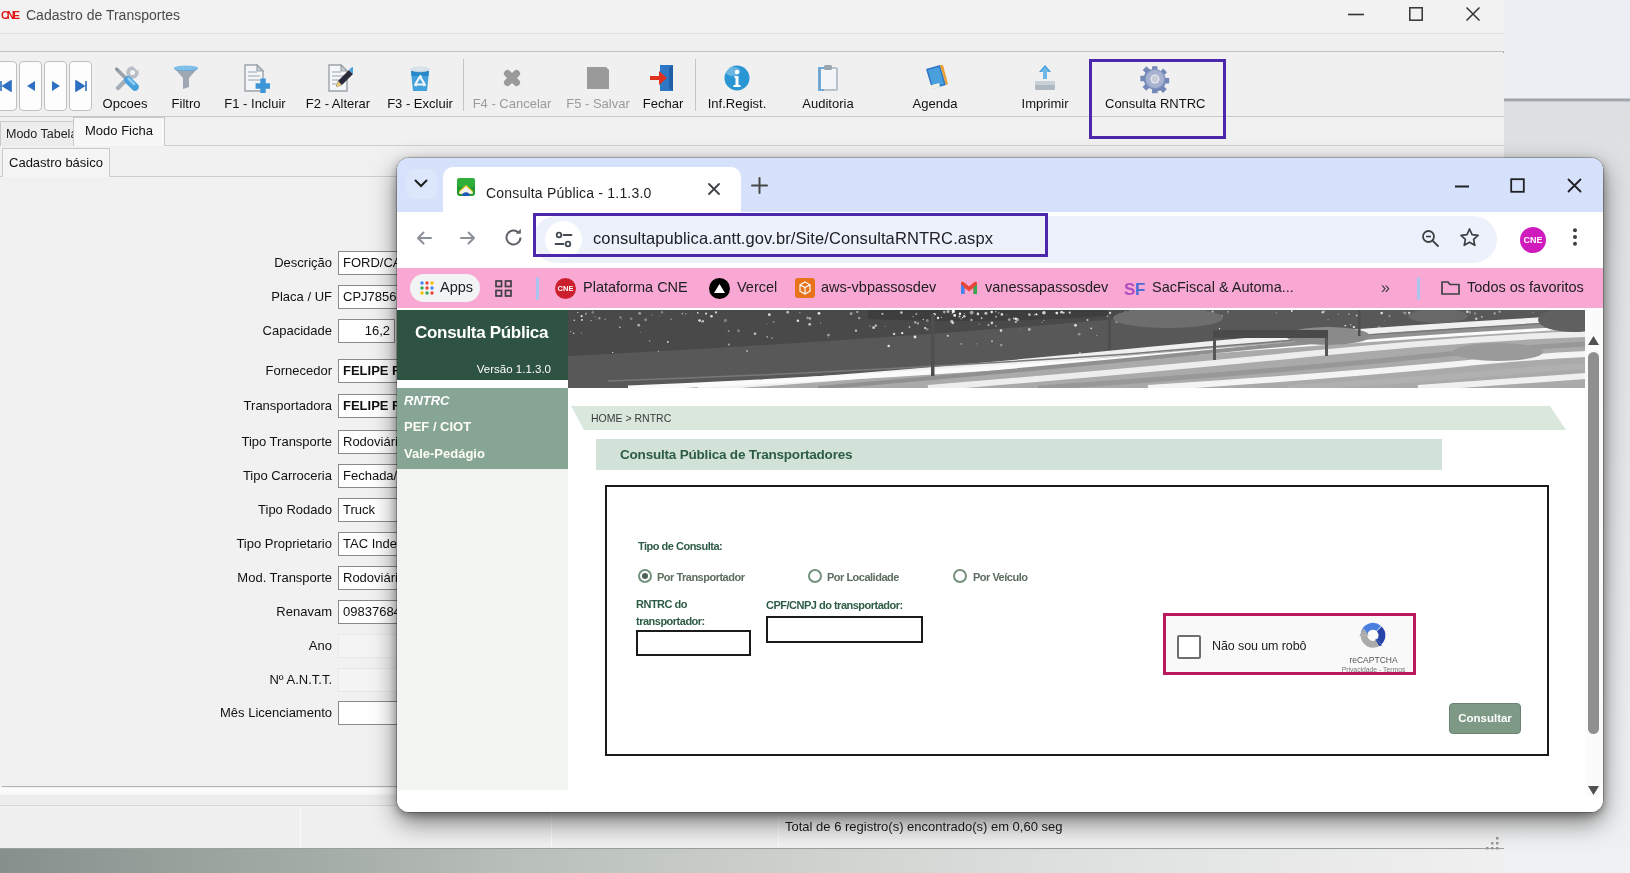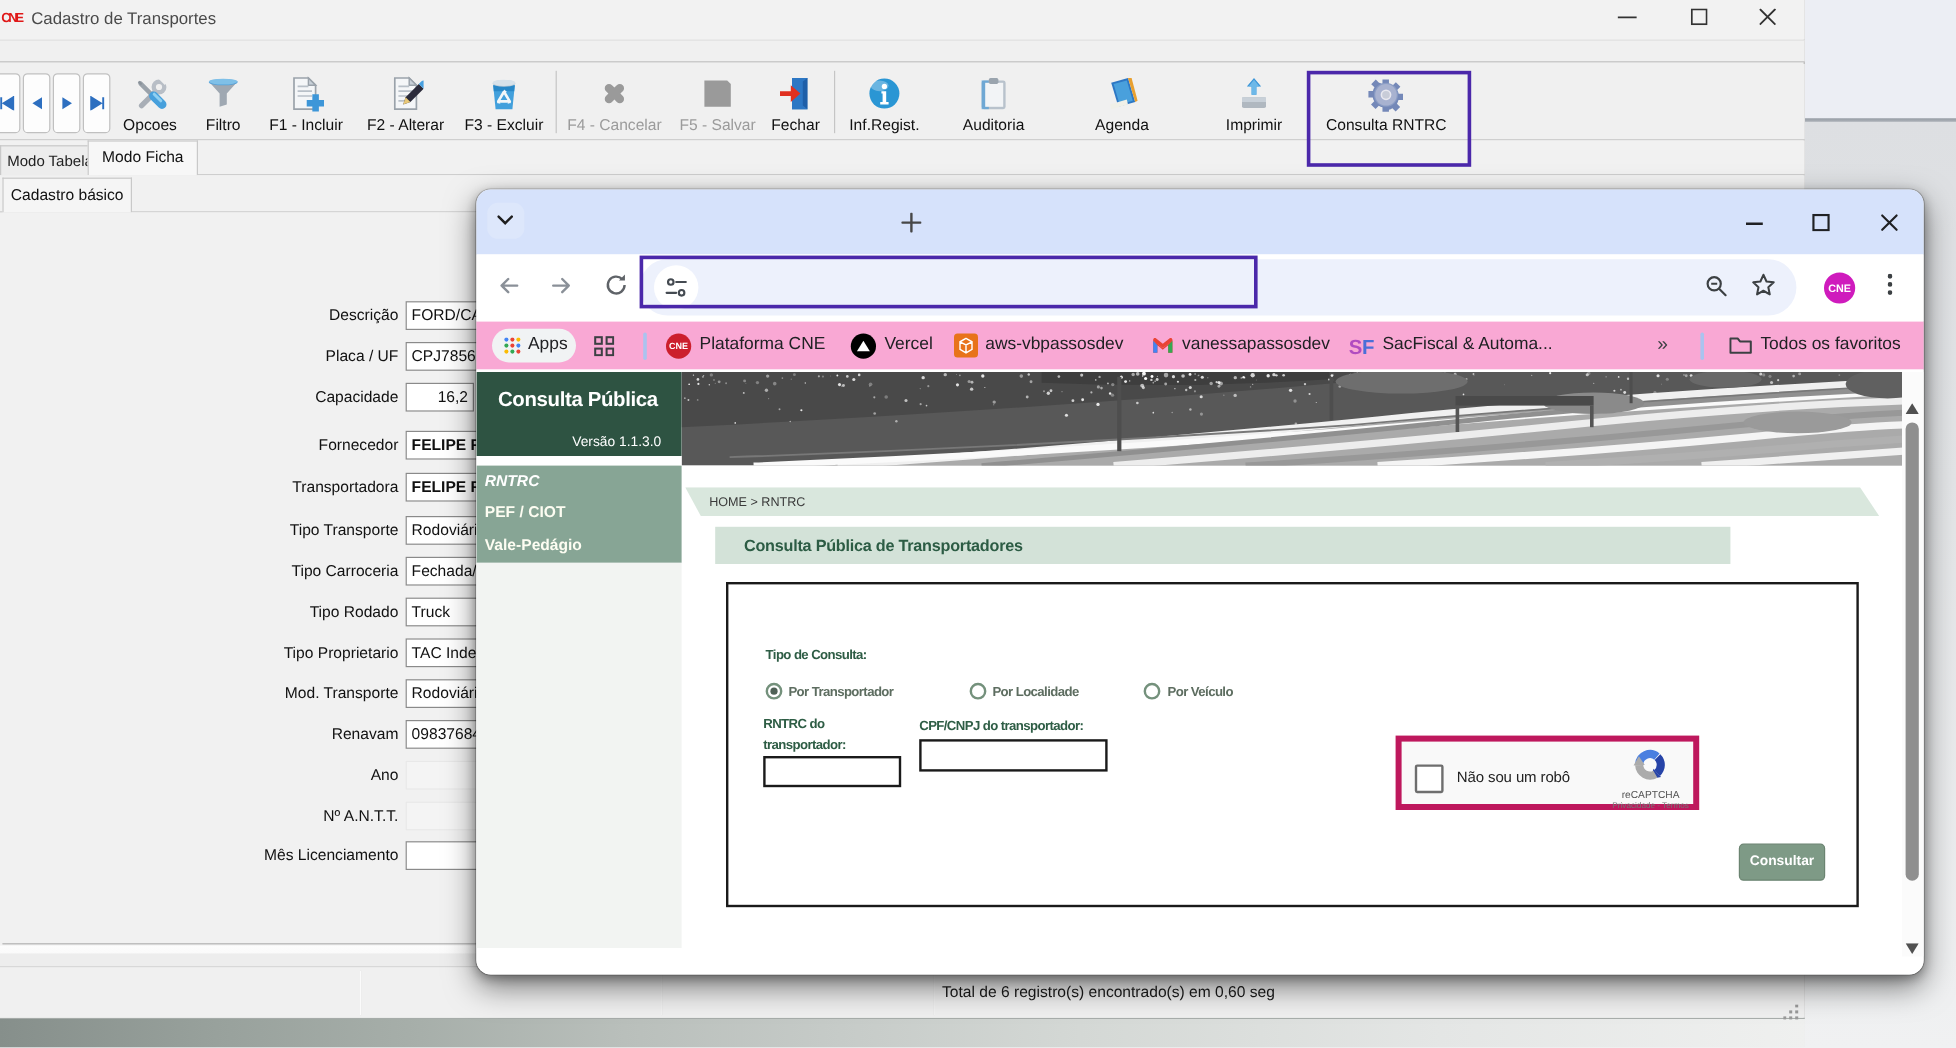--- a/index.html
+++ b/index.html
@@ -63,21 +63,21 @@
 #banner { left:171px; top:2px; width:1018px; height:78px; }
 #sect-bar { left:199px; top:131px; width:846px; height:31px; background:#d3e2d8; }
 #sect-text { left:24px; top:8px; font-size:13.5px; letter-spacing:-0.2px; font-weight:bold; color:#2c5c44; }
 #rbox { left:208px; top:177px; width:944px; height:271px; border:2px solid #1a1a1a; background:#fff; }
 #rbox-head { left:0; top:0; width:940px; height:29px; background:#cfe0d4; border-bottom:2px solid #1a1a1a; }
 #rbox-head span { position:absolute; left:17px; top:7px; font-size:13.5px; letter-spacing:-0.1px; font-weight:bold; color:#2c5c44; }
 .grn { position:absolute; font-size:11px; letter-spacing:-0.5px; line-height:17px; font-weight:bold; color:#2e5d45; }
 .radio { position:absolute; width:14px; height:14px; border:2px solid #74917c; border-radius:50%; background:#fff; }
 .rlbl { position:absolute; font-size:11px; letter-spacing:-0.5px; font-weight:bold; color:#5d6d60; }
 .pinput { position:absolute; background:#fff; border:2px solid #1a1a1a; }
-#recap { left:556px; top:126px; width:253px; height:62px; background:#f9f9f9; border:5px solid #be185d; }
+#recap { left:556px; top:126px; width:253px; height:62px; background:#f9f9f9; border:3px solid #be185d; }
 #consultar { left:842px; top:216px; width:72px; height:31px; background:#7e9a86; border:1px solid #6b8471; border-radius:4px; color:#fff; font-weight:bold; font-size:11.5px; text-align:center; line-height:29px; }
 #pg-scroll { left:1188px; top:2px; width:18px; height:487px; background:#fbfbfb; }
 #pg-thumb { left:3px; top:42px; width:11px; height:382px; background:#8f8f8f; border-radius:6px; }
 
 
 .annot { border:3px solid #4b28aa; }
 </style>
 </head>
 <body>
 
@@ -306,20 +306,33 @@
     <div class="finput" style="top:701px;width:200px;"></div>
   </div>
 
 <div class="abs" id="browser">
   <div class="abs" id="tabstrip">
     <div class="abs" id="tsearch">
         <svg style="position:absolute;left:8px;top:10px" width="14" height="9" viewBox="0 0 14 9">
           <path d="M1.5 1.5L7 7l5.5-5.5" fill="none" stroke="#1f1f1f" stroke-width="2" stroke-linecap="round"></path>
         </svg>
       </div>
+    <div class="abs" id="activetab">
+      <svg style="position:absolute;left:14px;top:11px" width="18" height="18" viewBox="0 0 24 24" id="favicon">
+<rect x="0" y="0" width="24" height="24" rx="4" fill="#1f9a2e"></rect>
+<rect x="0" y="0" width="24" height="12" rx="4" fill="#2fae3a"></rect>
+<path d="M3 17l9-8 9 8v4H3z" fill="#e8c020"></path>
+<path d="M3 19l9-8 9 8v2H3z" fill="#f5f5f5" opacity="0.95"></path>
+<path d="M7 24a5 5 0 0 1 10 0z" fill="#2255bb"></path>
+        </svg>
+      <div class="abs" id="tabtitle">Consulta Pública - 1.1.3.0</div>
+      <svg style="position:absolute;left:264px;top:15px" width="14" height="14" viewBox="0 0 14 14">
+          <path d="M2 2l10 10M12 2L2 12" stroke="#3c4043" stroke-width="1.8" stroke-linecap="round"></path>
+        </svg>
+    </div>
     <svg style="position:absolute;left:354px;top:19px" width="17" height="17" viewBox="0 0 17 17">
         <path d="M8.5 1v15M1 8.5h15" stroke="#474747" stroke-width="2" stroke-linecap="round"></path>
       </svg>
     <svg style="position:absolute;left:1057px;top:27px" width="16" height="3" viewBox="0 0 16 3">
         <path d="M1 1.5h14" stroke="#202124" stroke-width="2"></path>
       </svg>
     <svg style="position:absolute;left:1113px;top:20px" width="15" height="15" viewBox="0 0 15 15">
         <rect x="1.2" y="1.2" width="12.6" height="12.6" fill="none" stroke="#202124" stroke-width="1.8"></rect>
       </svg>
     <svg style="position:absolute;left:1170px;top:20px" width="15" height="15" viewBox="0 0 15 15">
@@ -339,20 +352,21 @@
         <path d="M17.8 1.8v5h-5z" fill="#5f6368"></path>
       </svg>
     <div class="abs" id="omnibox"></div>
     <div class="abs" style="left:148px;top:9px;width:37px;height:37px;border-radius:50%;background:#fff"></div>
     <svg style="position:absolute;left:157px;top:18px" width="19" height="19" viewBox="0 0 19 19">
       <circle cx="5" cy="5" r="2.3" fill="none" stroke="#454b52" stroke-width="1.8"></circle>
       <path d="M9.5 5h8" stroke="#454b52" stroke-width="1.8" stroke-linecap="round"></path>
       <circle cx="14" cy="14" r="2.3" fill="none" stroke="#454b52" stroke-width="1.8"></circle>
       <path d="M1.5 14h8" stroke="#454b52" stroke-width="1.8" stroke-linecap="round"></path>
     </svg>
+    <div class="abs" id="urltext">consultapublica.antt.gov.br/Site/ConsultaRNTRC.aspx</div>
     <svg style="position:absolute;left:1023px;top:16px" width="20" height="20" viewBox="0 0 20 20">
         <circle cx="8.5" cy="8.5" r="5.5" fill="none" stroke="#3c4043" stroke-width="1.8"></circle>
         <path d="M12.8 12.8L18 18" stroke="#3c4043" stroke-width="1.8" stroke-linecap="round"></path>
         <path d="M6 8.5h5" stroke="#3c4043" stroke-width="1.6"></path>
       </svg>
     <svg style="position:absolute;left:1062px;top:15px" width="21" height="21" viewBox="0 0 21 21">
         <path d="M10.5 2l2.6 5.6 6 .7-4.5 4.1 1.2 5.9-5.3-3-5.3 3 1.2-5.9L2 8.3l6-.7z" fill="none" stroke="#3c4043" stroke-width="1.7" stroke-linejoin="round"></path>
       </svg>
     <div class="abs" style="left:1123px;top:15px;width:26px;height:26px;border-radius:50%;background:#cf1bbd;color:#fff;font-size:9px;font-weight:bold;text-align:center;line-height:26px">CNE</div>
     <svg style="position:absolute;left:1176px;top:16px" width="4" height="18" viewBox="0 0 4 18">

